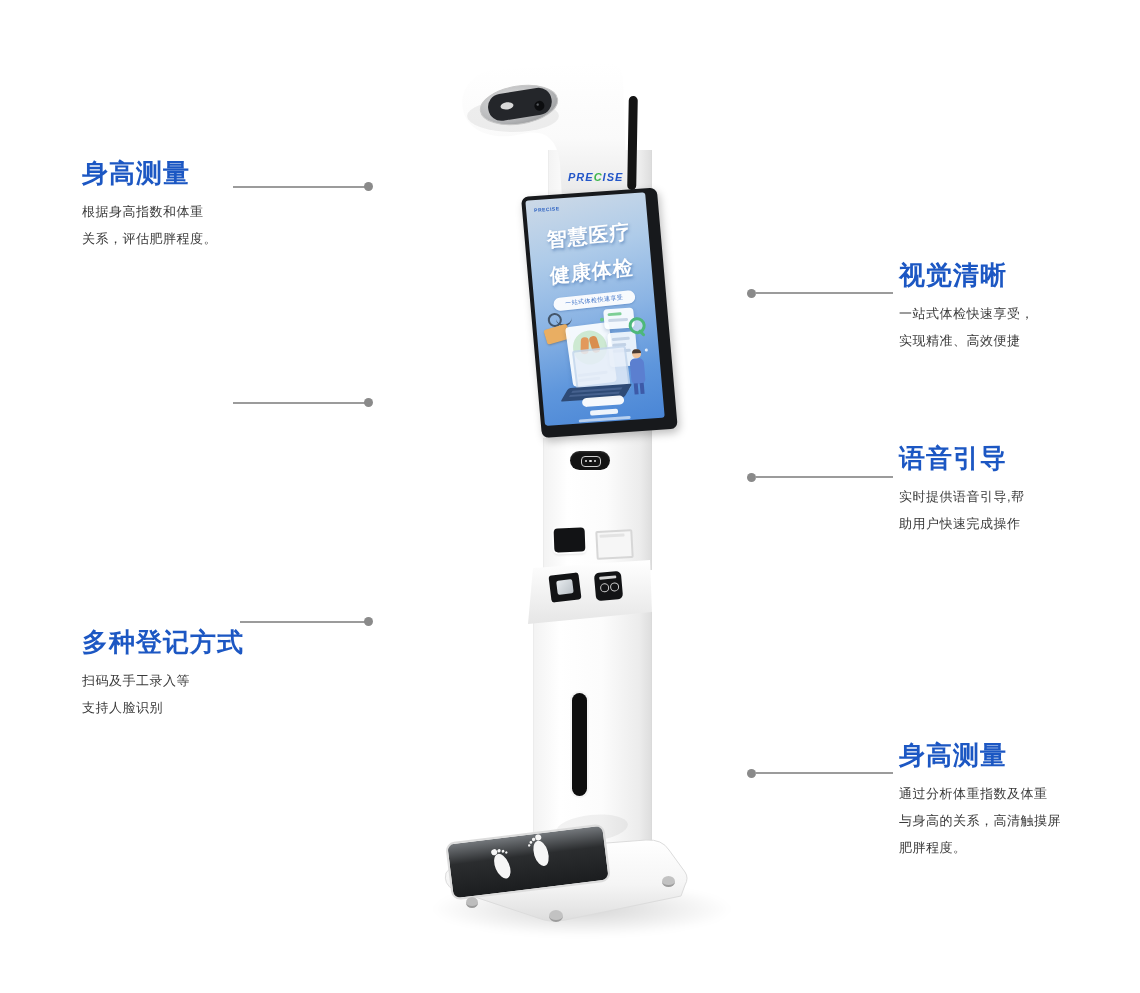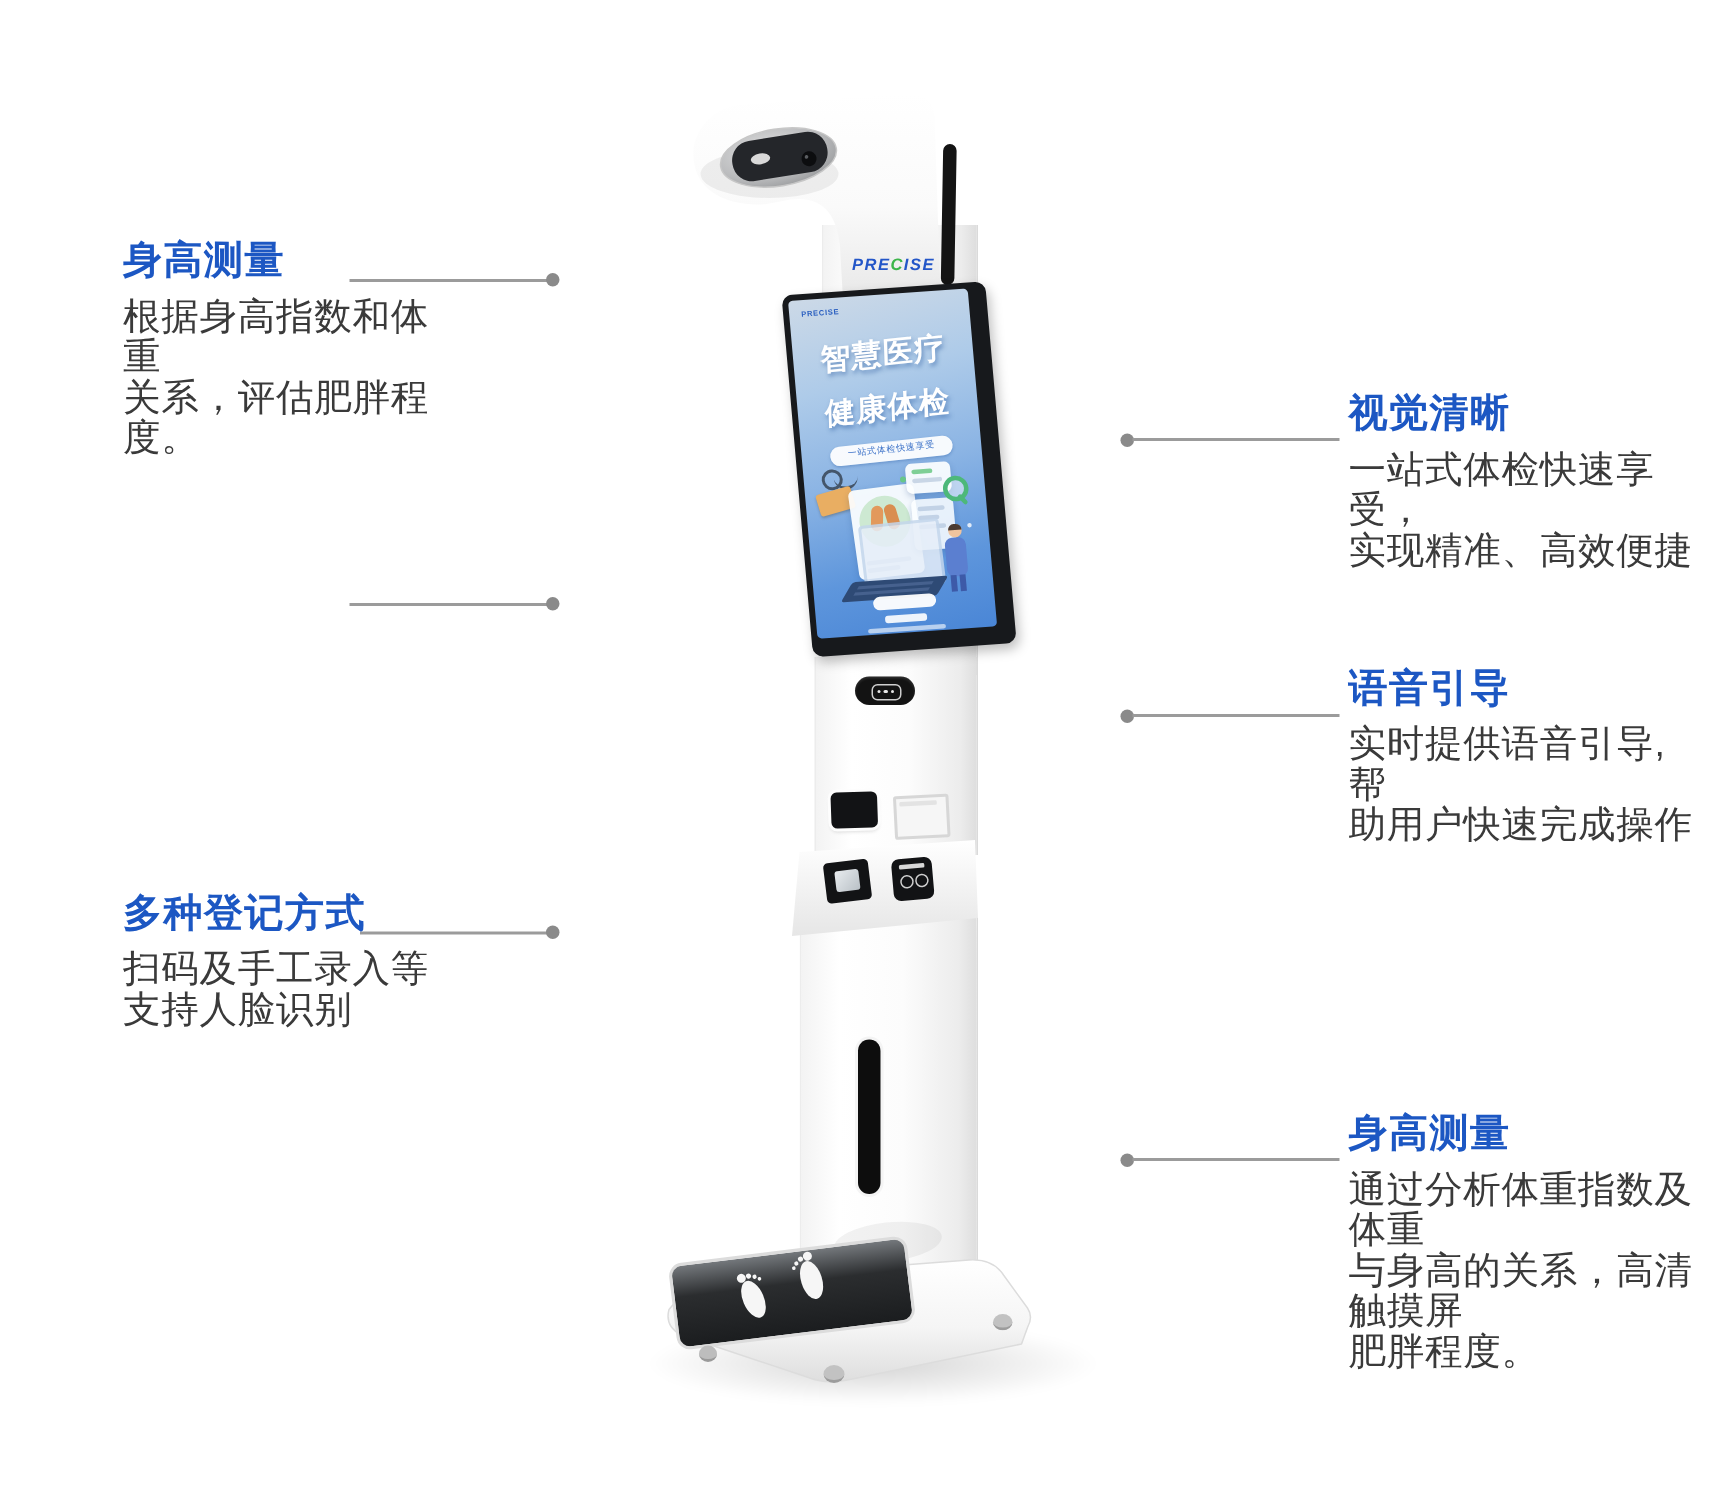--- a/index.html
+++ b/index.html
@@ -2,21 +2,21 @@
 <html><head>
 <meta charset="utf-8">
 <style>
   html,body{margin:0;padding:0;background:#fff;}
   #stage{position:relative;width:1140px;height:993px;background:#ffffff;overflow:hidden;
          font-family:"Liberation Sans","DejaVu Sans",sans-serif;}
 
   
   .feature{position:absolute;}
   .feature .title{font-size:26px;font-weight:bold;color:#1c57c3;letter-spacing:1px;line-height:28px;}
-  .feature .desc{margin-top:11px;font-size:25px;color:#3a3a3a;line-height:27px;letter-spacing:0.5px;}
+  .feature .desc{margin-top:11px;font-size:13px;color:#3a3a3a;line-height:27px;letter-spacing:0.5px;}
   .hline{position:absolute;height:2px;background:#9b9b9b;}
   .ldot{position:absolute;width:9px;height:9px;border-radius:50%;background:#8a8a8a;}
 
   
   .abs{position:absolute;}
   .body-col{background:linear-gradient(90deg,#f3f3f3 0%,#ffffff 22%,#fcfcfc 58%,#ececec 90%,#dedede 100%);
             border-left:1px solid #ececec;border-right:1px solid #dadada;}
 
   
   #screen{position:absolute;left:521px;top:197px;width:128px;height:234px;
@@ -242,21 +242,21 @@
 
   <div class="feature" style="left:82px;top:159px;width:220px;">
     <div class="title">身高测量</div>
     <div class="desc">
       <div>根据身高指数和体重</div>
       <div>关系，评估肥胖程度。</div>
     </div>
   </div>
 
 
-  <div class="feature" style="left:82px;top:594px;width:230px;">
+  <div class="feature" style="left:82px;top:628px;width:230px;">
     <div class="title">多种登记方式</div>
     <div class="desc">
       <div>扫码及手工录入等</div>
       <div>支持人脸识别</div>
     </div>
   </div>
 
   <div class="feature" style="left:899px;top:261px;width:230px;">
     <div class="title">视觉清晰</div>
     <div class="desc">

